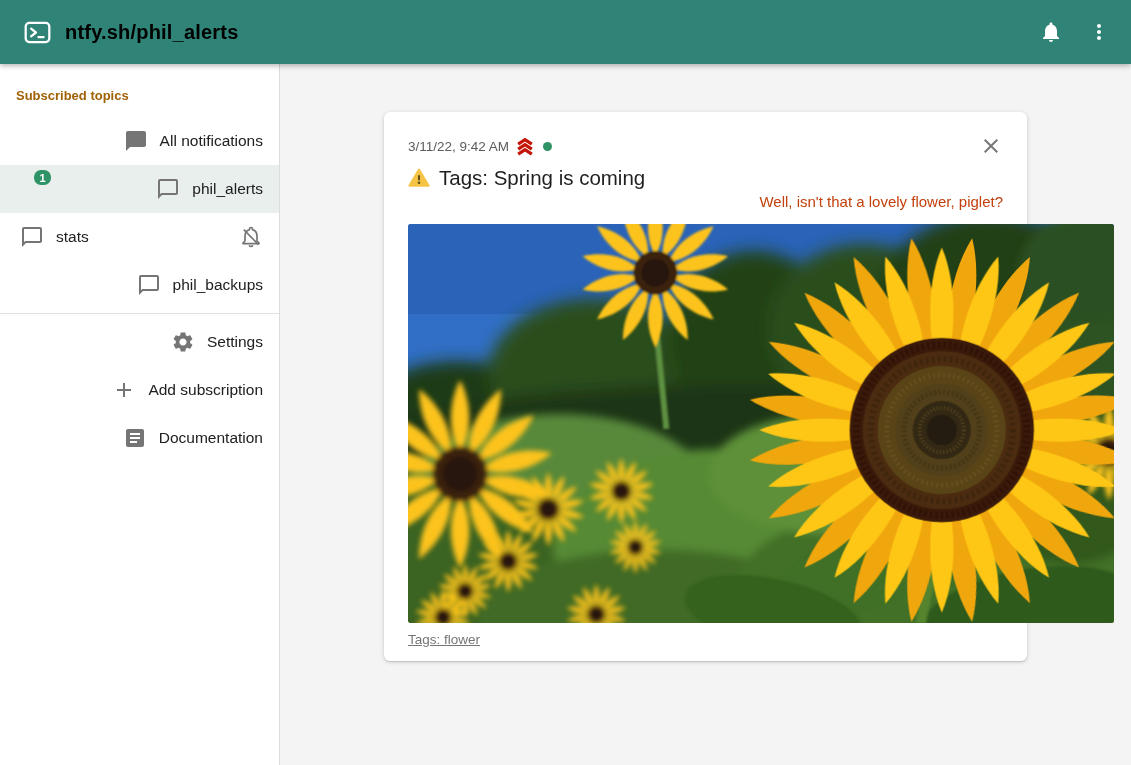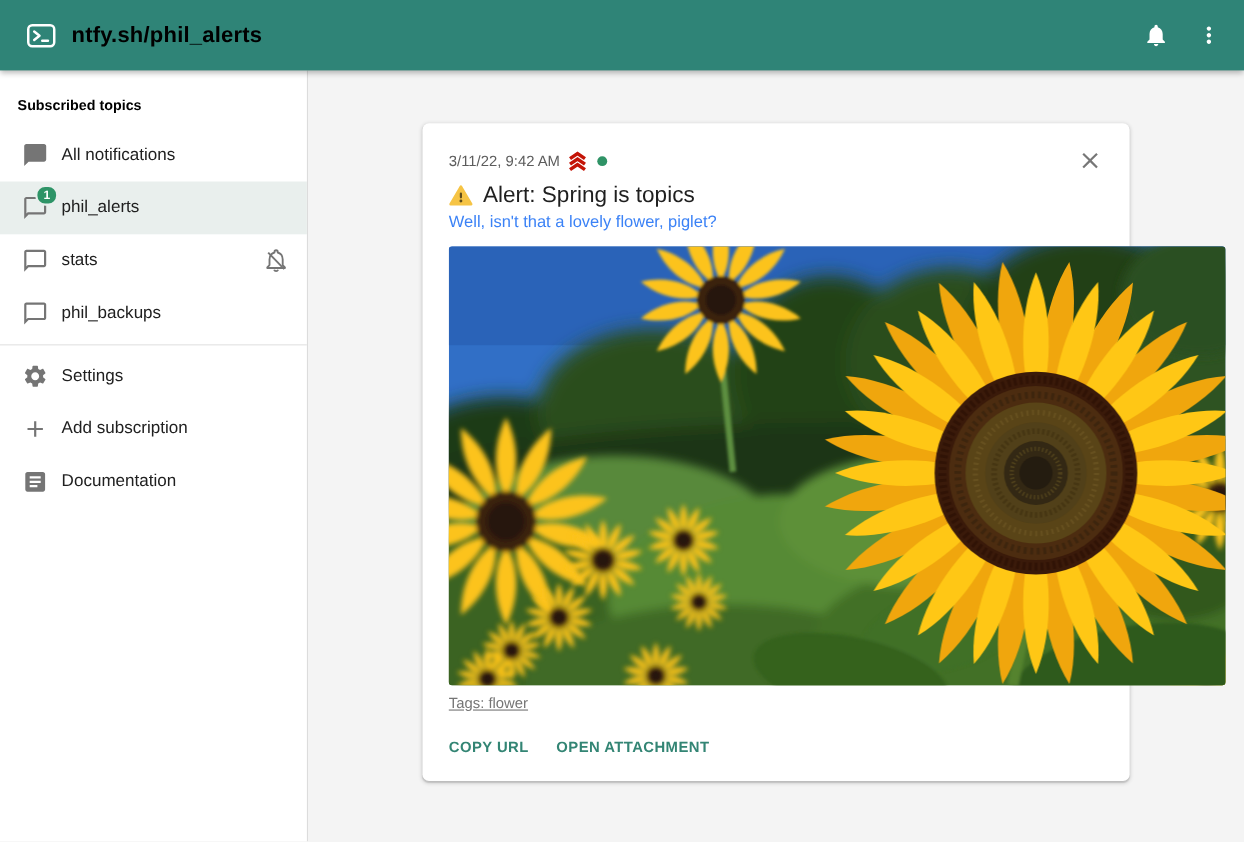--- a/index.html
+++ b/index.html
@@ -15,23 +15,23 @@
   .appbar-btn{width:48px;height:48px;display:flex;align-items:center;justify-content:center;
               color:#fff;cursor:pointer;border-radius:50%;}
   .appbar-btn svg{width:24px;height:24px;}
 
   
   .layout{display:flex;height:701px;}
   .sidebar{width:280px;flex:none;background:#fff;border-right:1px solid #dcdcdc;box-sizing:border-box;}
   .main{flex:1;background:#f4f4f4;overflow:hidden;}
 
   
-  .section-label{color:#000000;font-size:13px;font-weight:bold;padding:24px 16px 14px 16px;}
+  .section-label{color:#a16207;font-size:13px;font-weight:bold;padding:24px 16px 14px 16px;}
   .nav-item{height:48px;display:flex;align-items:center;padding:0 16px 0 20px;
-            font-size:15.5px;color:#202020;cursor:pointer;position:relative;}
+            font-size:15.5px;color:#202020;cursor:pointer;position:relative;justify-content:flex-end;}
   .nav-item.selected{background:#e9efed;}
   .nav-icon{width:24px;height:24px;color:#757575;margin-right:12px;flex:none;}
   .nav-icon svg{width:24px;height:24px;display:block;}
   .badge{position:absolute;left:32px;top:3px;min-width:15px;height:15px;padding:0 1px;
          background:#2e9467;color:#fff;font-size:11px;font-weight:bold;border-radius:9px;
          display:flex;align-items:center;justify-content:center;border:2px solid #e9efed;}
   .mute-icon{margin-left:auto;width:24px;height:24px;color:#757575;}
   .mute-icon svg{width:24px;height:24px;}
   .divider{height:1px;background:#e2e2e2;margin:4px 0;}
 
@@ -41,21 +41,21 @@
   .card-head{display:flex;align-items:center;}
   .meta{display:flex;align-items:center;gap:6px;color:#5c5c5c;font-size:13.5px;}
   .prio{width:20px;height:20px;}
   .prio svg{width:20px;height:20px;display:block;}
   .new-dot{width:9px;height:9px;border-radius:50%;background:#2f9366;margin-left:2px;}
   .close-btn{margin-left:auto;width:24px;height:24px;color:#777;cursor:pointer;}
   .close-btn svg{width:24px;height:24px;}
   .card-title{font-size:20.5px;font-weight:400;color:#1f1f1f;margin:8px 0 3px;
               display:flex;align-items:center;gap:9px;}
   .warn{width:22px;height:22px;flex:none;}
-  .card-body{font-size:15px;color:#3b82f6;}
+  .card-body{font-size:15px;color:#c2410c;text-align:right;}
   .photo{display:block;margin-top:14px;width:706px;height:399px;border-radius:3px;}
   .tags{margin-top:9px;color:#757575;font-size:13.5px;text-decoration:underline;}
   .actions{margin-top:16px;margin-left:-8px;display:flex;gap:9px;}
   .action-btn{color:#338574;font-weight:bold;font-size:13.5px;letter-spacing:.4px;
               padding:9px 8px;border-radius:4px;cursor:pointer;background:none;border:none;
               font-family:"Liberation Sans",sans-serif;}
 </style>
 </head>
 <body>
 
@@ -181,21 +181,21 @@
           </svg>
         </span>
       </div>
 
       <h2 class="card-title">
         <svg class="warn" viewBox="0 0 24 24">
           <path d="M12 3 22.2 20.3 H1.8 Z" fill="#f6c445" stroke="#f6c445" stroke-width="2.6" stroke-linejoin="round"></path>
           <rect x="10.9" y="8.8" width="2.2" height="5.8" rx="1.1" fill="#5f4c1b"></rect>
           <circle cx="12" cy="17.2" r="1.45" fill="#5f4c1b"></circle>
         </svg>
-        <span>Alert: Spring is topics</span>
+        <span>Tags: Spring is coming</span>
       </h2>
 
       <div class="card-body">Well, isn't that a lovely flower, piglet?</div>
 
       <svg class="photo" viewBox="0 0 705 399" preserveAspectRatio="xMidYMid slice" role="img">
         <defs>
           <path id="petal" d="M0,-11 C5.5,-19 6.5,-33 0,-46 C-6.5,-33 -5.5,-19 0,-11 Z"></path>
           <g id="sf">
             <g fill="#fcc31a">
               <use href="#petal"></use>
@@ -337,20 +337,16 @@
           <circle r="85" fill="none" stroke="#2e1205" stroke-width="7" stroke-dasharray="2.5,3" opacity=".75"></circle>
           <circle r="71" fill="none" stroke="#3a240e" stroke-width="6" stroke-dasharray="2.5,3.5" opacity=".8"></circle>
           <circle r="55" fill="none" stroke="#6b5423" stroke-width="5" stroke-dasharray="2,3" opacity=".75"></circle>
           <circle r="38" fill="none" stroke="#433312" stroke-width="5" stroke-dasharray="2,2.5" opacity=".8"></circle>
           <circle r="22" fill="none" stroke="#5a4a20" stroke-width="4" stroke-dasharray="1.5,2" opacity=".7"></circle>
         </g>
       </svg>
 
       <div class="tags">Tags: flower</div>
 
-      <div class="actions">
-        <button class="action-btn">COPY URL</button>
-        <button class="action-btn">OPEN ATTACHMENT</button>
-      </div>
 
     </section>
   </main>
 </div>
 
 </body></html>

